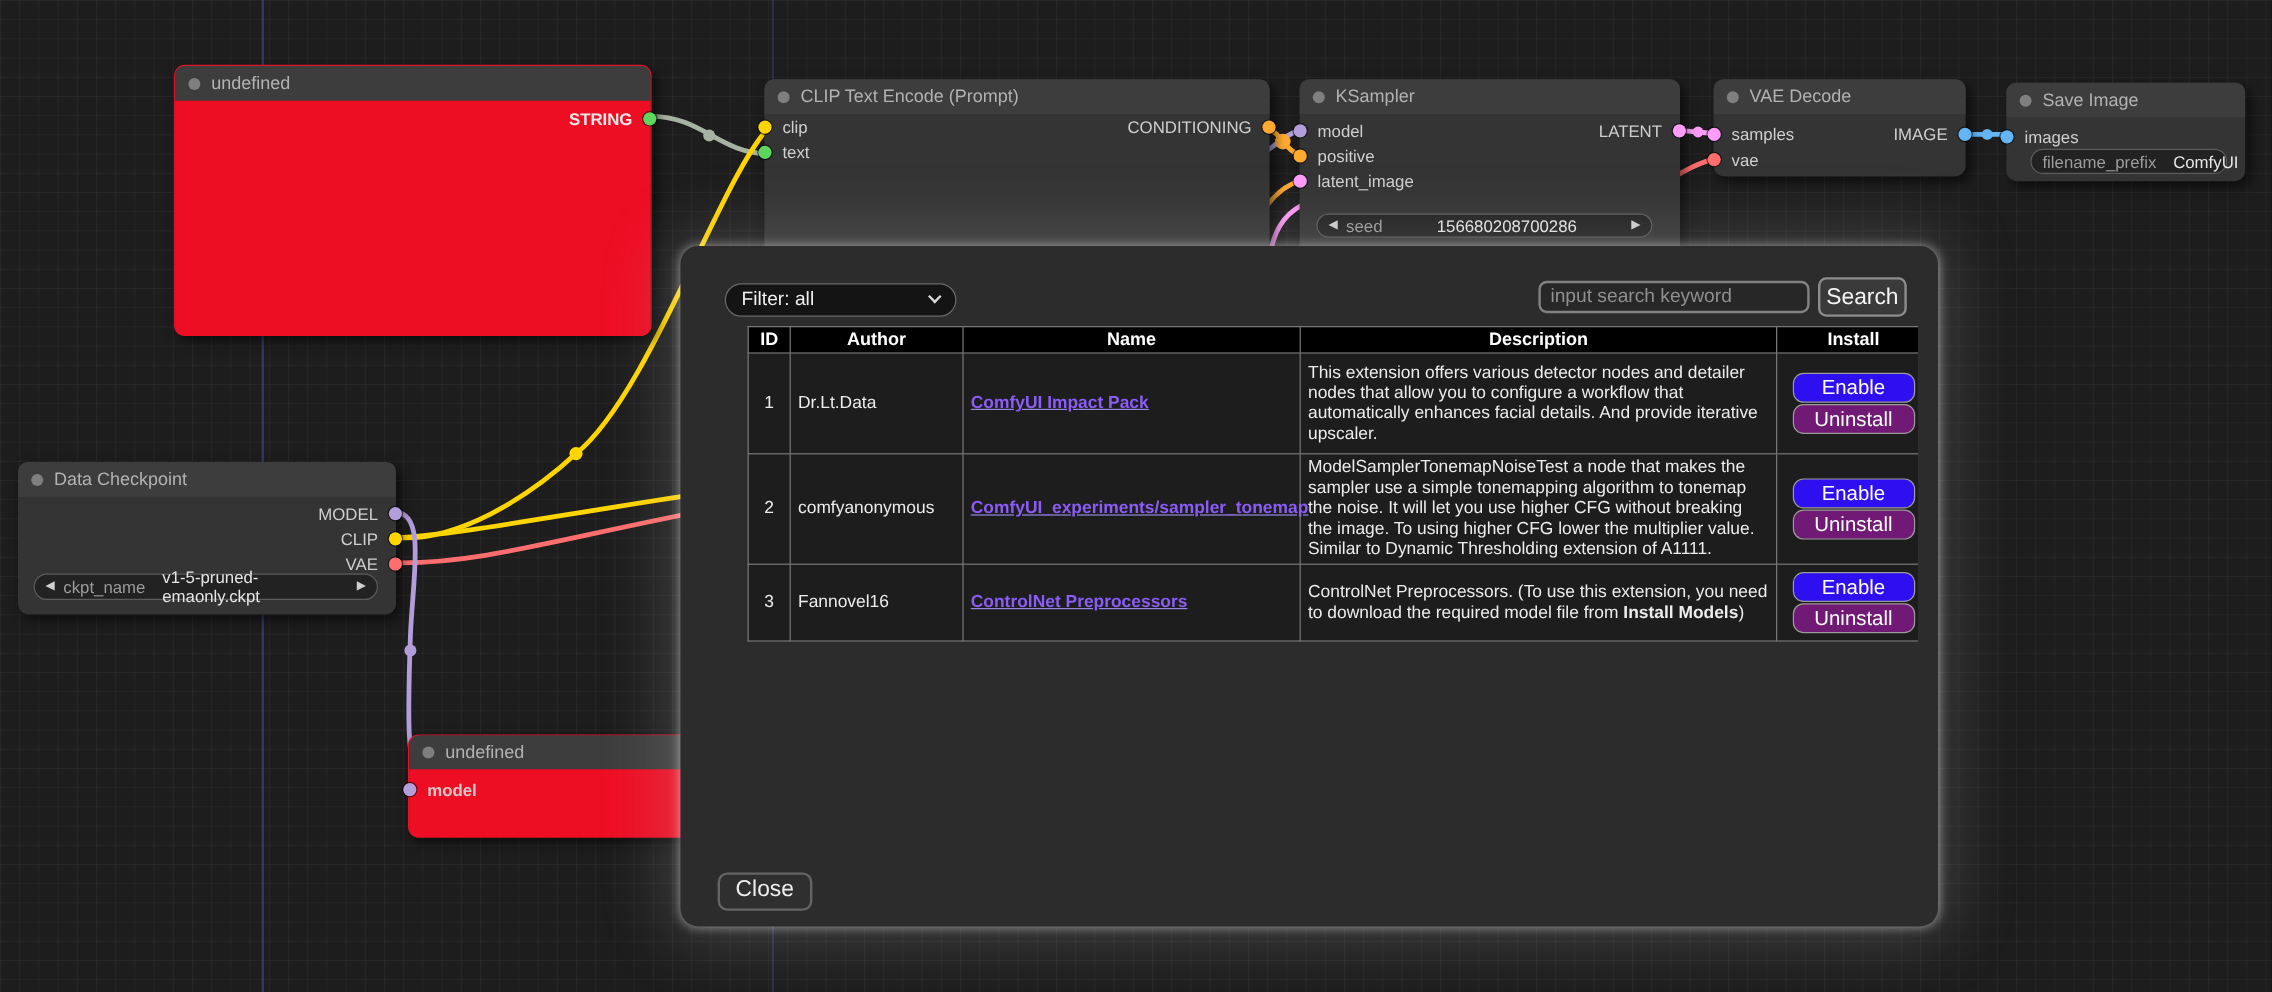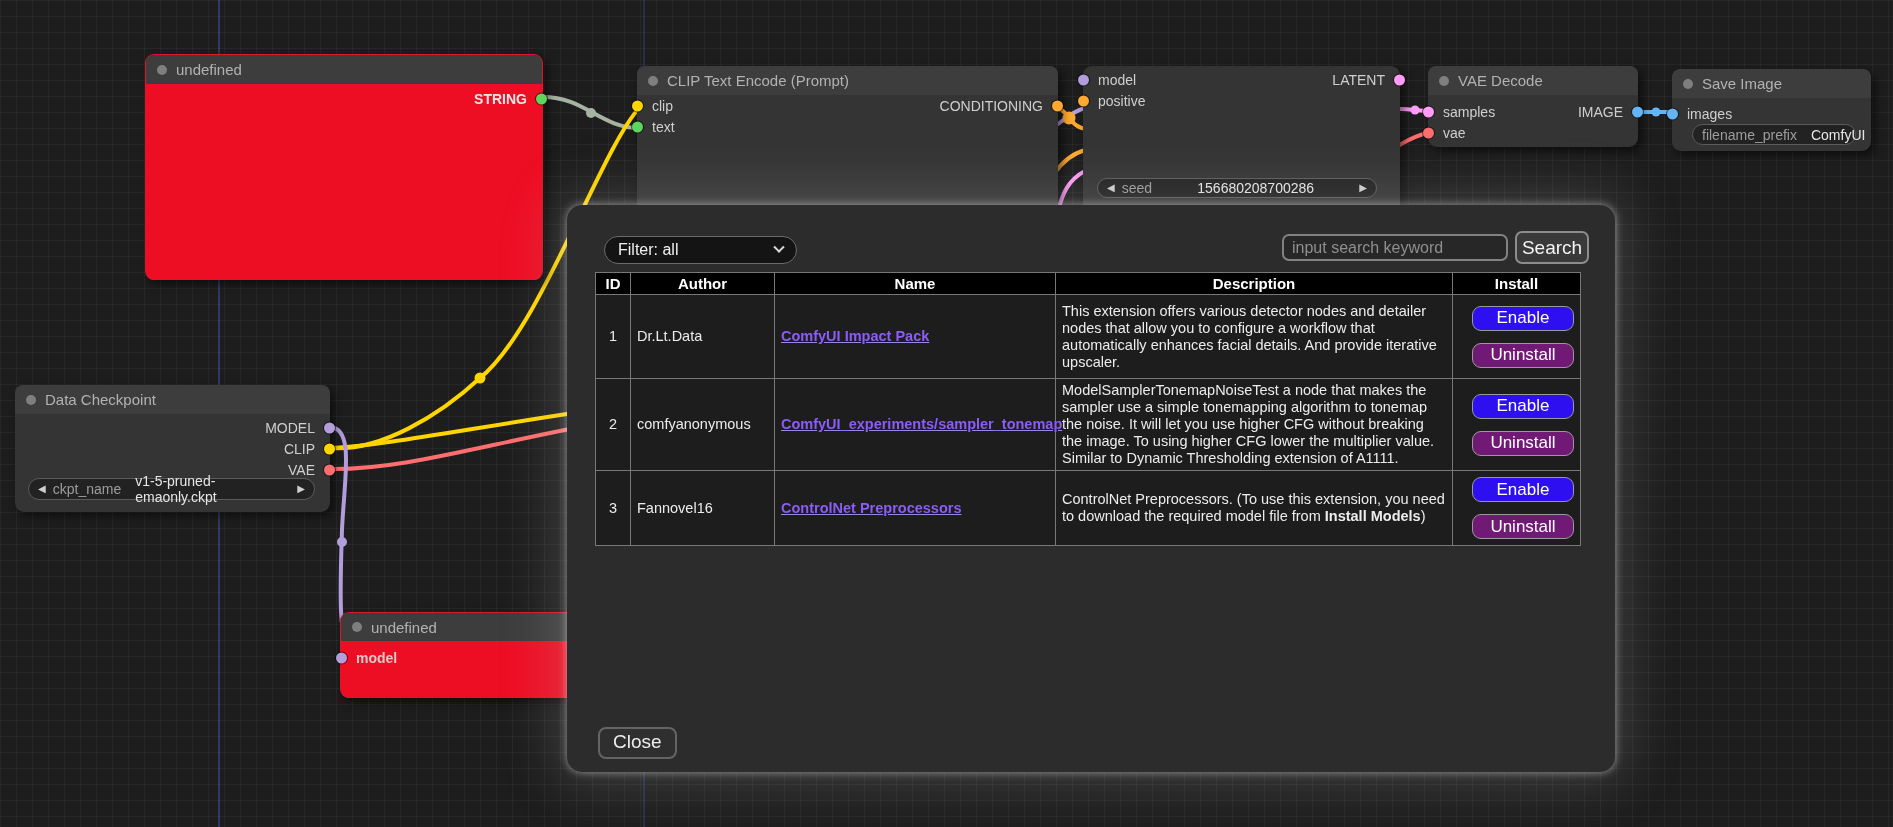--- a/index.html
+++ b/index.html
@@ -53,29 +53,29 @@
   .search-btn { position:absolute; left:948px; top:26px; width:74px; height:33px;
            background:#3a3a3a; border:2px solid #8d8d8d; border-radius:7px;
            color:#f4f4f4; font-size:19px; cursor:pointer; }
   .table-wrap { position:absolute; left:28px; top:67px; width:1003px; height:396px;
            overflow-y:scroll; overflow-x:hidden; }
   .table-wrap::-webkit-scrollbar { width:16px; }
   .table-wrap::-webkit-scrollbar-track { background:#e9e9e9; }
   .table-wrap::-webkit-scrollbar-thumb { background:#ffffff; border:1px solid #b5b5b5; }
   .table-wrap::-webkit-scrollbar-button { height:14px; background:#f2f2f2; }
   table { width:985px; border-collapse:collapse; font-size:14.5px; color:#ececec;
-          line-height:17px; table-layout:fixed; }
+          line-height:17px; table-layout:fixed;margin-left:28px; }
   th { background:#000; color:#fff; font-weight:bold; border:1px solid #787878;
        padding:2px 3px; font-size:15px; }
   td { background:#1d1d1d; border:1px solid #787878; padding:3px 6px; vertical-align:middle; }
   td.cell-id { text-align:center; }
   a.ext-link { color:#8b5cf6; font-weight:bold; text-decoration:underline;
                text-decoration-color:#9388e0; }
   .install-cell { text-align:center; }
-  .btn-stack { display:flex; flex-direction:column; align-items:flex-end; gap:12px; padding:3px 0; }
+  .btn-stack { display:flex; flex-direction:column; align-items:center; gap:1px; padding:3px 0; }
   .pill-btn { width:102px; height:25px; border-radius:9px; border:1px solid #9a9a9a;
               color:#fff; font-size:17px; font-family:inherit; cursor:pointer; }
   .btn-enable   { background:#2d0ff0; }
   .btn-uninstall{ background:#701a75; }
   .close-btn { position:absolute; left:31px; bottom:13px; padding:2px 13px 4px;
                background:#2f2f2f; border:2px solid #646464; border-radius:8px;
                color:#ededed; font-size:19px; cursor:pointer; }
   .spacer { height:500px; }
 </style>
 </head>
@@ -134,30 +134,38 @@
         <span class="dot out-dot" style="background:#ffa931"></span>
       </div>
       <div class="srow">
         <span class="dot in-dot" style="background:#5cd65c"></span>
         <span>text</span>
       </div>
     </div>
   </div>
 
   <div class="node" style="left:1083px; top:66px; width:317px; height:250px;">
+    <div class="node-header">
+      <span class="title-dot"></span>
+      <span>KSampler</span>
+    </div>
     <div class="slots" style="padding-top:3px">
       <div class="srow">
         <span class="dot in-dot" style="background:#b39ddb"></span>
         <span>model</span>
         <span class="out-lbl">LATENT</span>
         <span class="dot out-dot" style="background:#ff9cf9"></span>
       </div>
       <div class="srow">
         <span class="dot in-dot" style="background:#ffa931"></span>
         <span>positive</span>
+      </div>
+      <div class="srow">
+        <span class="dot in-dot" style="background:#ff9cf9"></span>
+        <span>latent_image</span>
       </div>
     </div>
     <div class="widget" style="left:14px; top:112px; width:280px; height:20px;">
       <span class="warrow">◀</span>
       <span>seed</span>
       <span class="wspacer"></span>
       <span class="wval">156680208700286</span>
       <span class="wspacer"></span>
       <span class="warrow">▶</span>
     </div>

